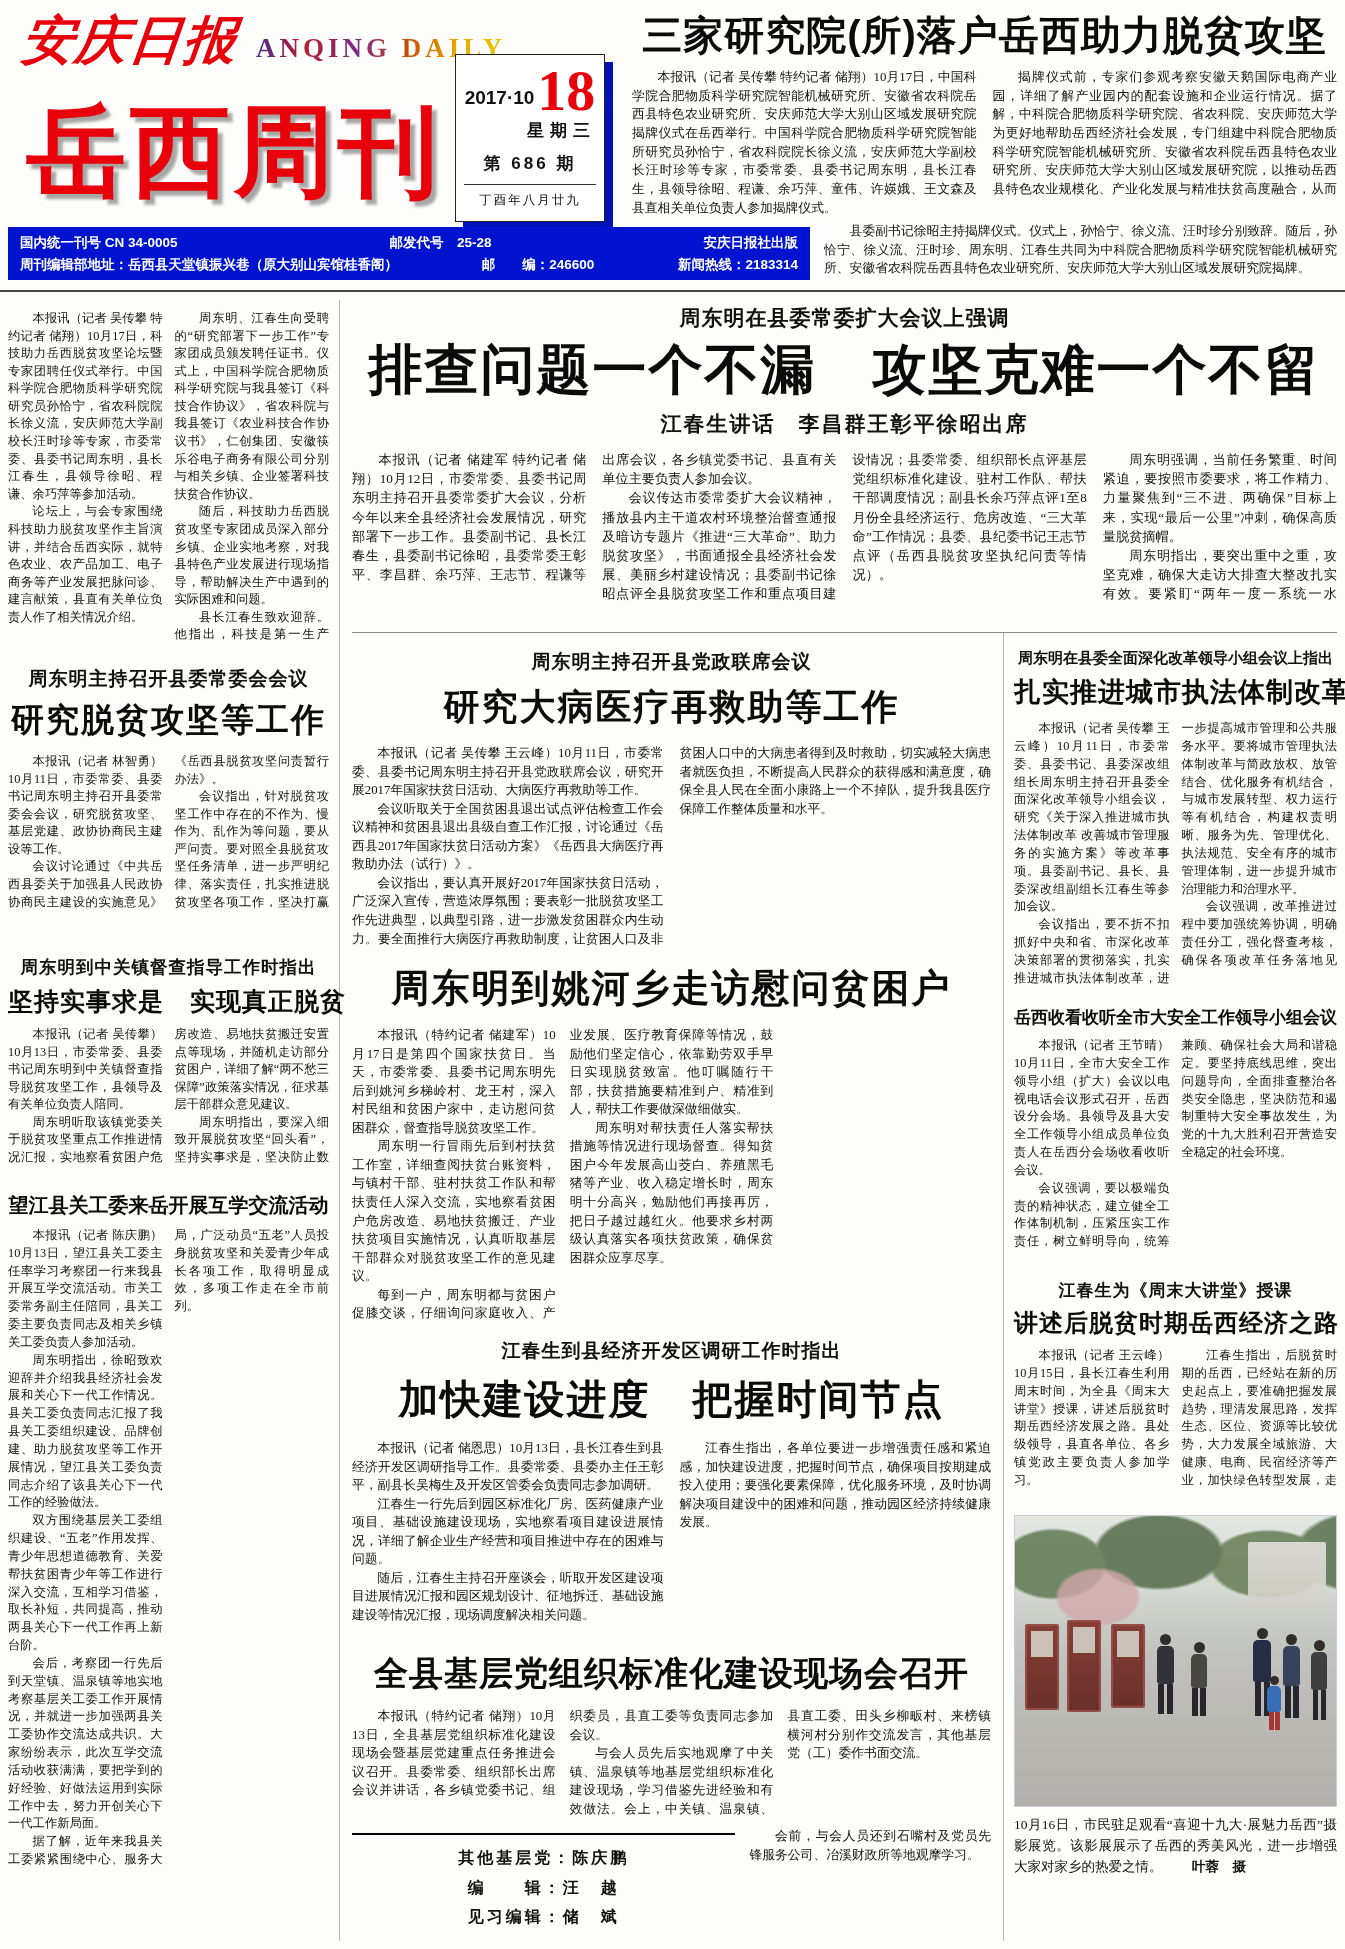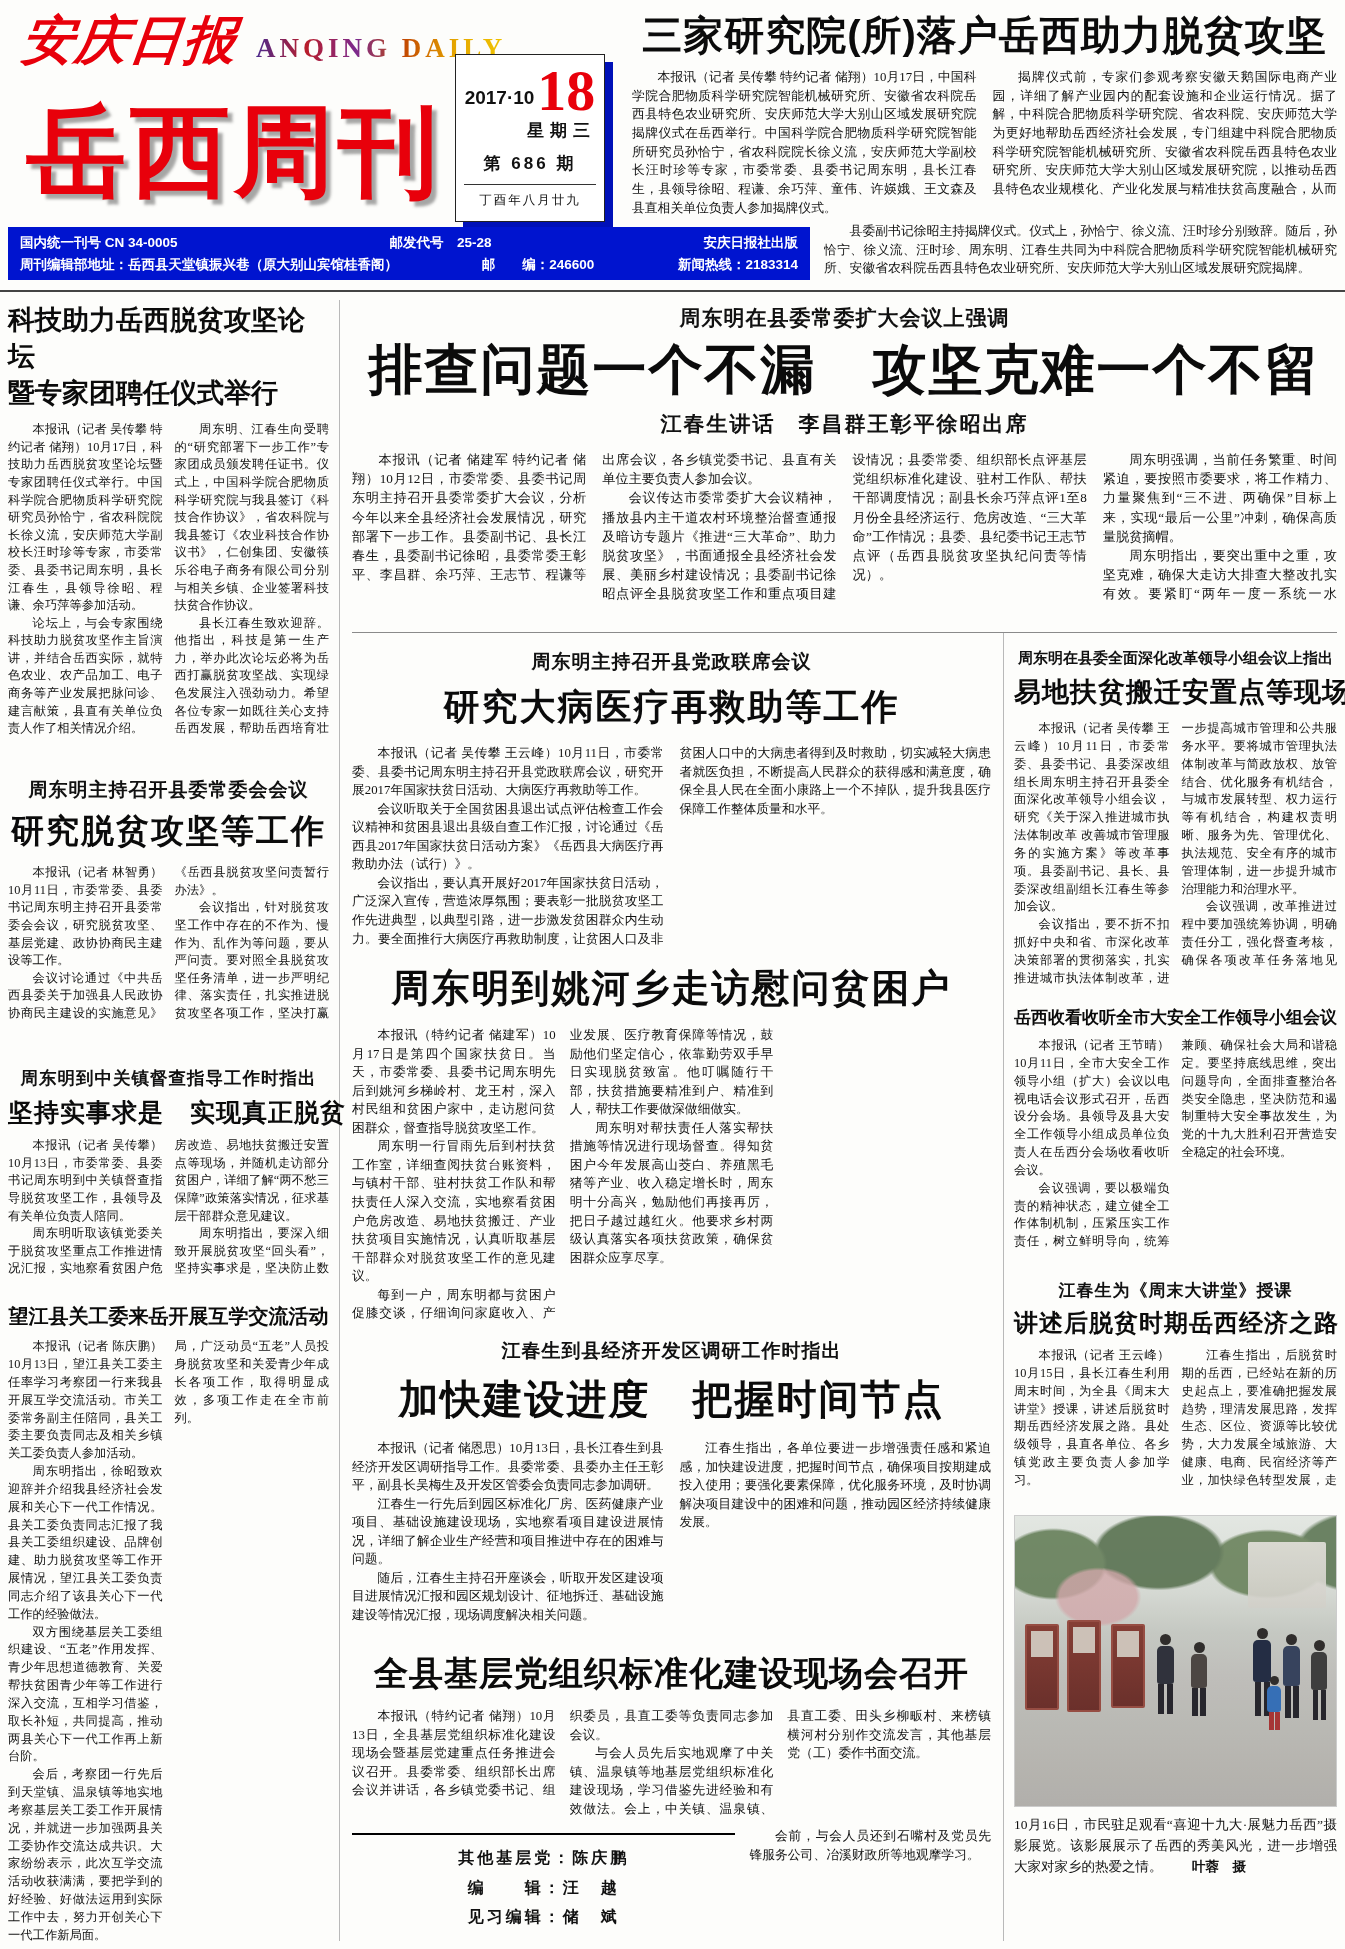--- a/index.html
+++ b/index.html
@@ -187,28 +187,25 @@
       <div class="a-body-cont">
           <p class="para">县委副书记徐昭主持揭牌仪式。仪式上，孙恰宁、徐义流、汪时珍分别致辞。随后，孙恰宁、徐义流、汪时珍、周东明、江春生共同为中科院合肥物质科学研究院智能机械研究所、安徽省农科院岳西县特色农业研究所、安庆师范大学大别山区域发展研究院揭牌。</p>
         </div>
     </article>
   </header>
 
   <main class="content">
 
     <div class="col-left">
       <article>
-        <h2 class="hl l1-head">
-          <span>科技助力岳西脱贫攻坚论坛</span><br>
-          <span>暨专家团聘任仪式举行</span>
-        </h2>
         <div class="l1-body cols">
             <p class="para">本报讯（记者 吴传攀 特约记者 储翔）10月17日，科技助力岳西脱贫攻坚论坛暨专家团聘任仪式举行。中国科学院合肥物质科学研究院研究员孙恰宁，省农科院院长徐义流，安庆师范大学副校长汪时珍等专家，市委常委、县委书记周东明，县长江春生，县领导徐昭、程谦、余巧萍等参加活动。</p>
             <p class="para">论坛上，与会专家围绕科技助力脱贫攻坚作主旨演讲，并结合岳西实际，就特色农业、农产品加工、电子商务等产业发展把脉问诊、建言献策，县直有关单位负责人作了相关情况介绍。</p>
             <p class="para">周东明、江春生向受聘的“研究部署下一步工作”专家团成员颁发聘任证书。仪式上，中国科学院合肥物质科学研究院与我县签订《科技合作协议》，省农科院与我县签订《农业科技合作协议书》，仁创集团、安徽筷乐谷电子商务有限公司分别与相关乡镇、企业签署科技扶贫合作协议。</p>
+            <p class="para">随后，科技助力岳西脱贫攻坚专家团成员深入部分乡镇、企业实地考察，对我县特色产业发展进行现场指导，帮助解决生产中遇到的实际困难和问题。</p>
             <p class="para">县长江春生致欢迎辞。他指出，科技是第一生产力，举办此次论坛必将为岳西打赢脱贫攻坚战、实现绿色发展注入强劲动力。希望各位专家一如既往关心支持岳西发展，帮助岳西培育壮大特色产业，带动更多贫困群众脱贫致富。</p>
           </div>
       </article>
 
       <article class="l2">
         <div class="kicker">周东明主持召开县委常委会会议</div>
         <h2 class="hl l2-head">研究脱贫攻坚等工作</h2>
         <div class="l2-body cols">
             <p class="para">本报讯（记者 林智勇）10月11日，市委常委、县委书记周东明主持召开县委常委会会议，研究脱贫攻坚、基层党建、政协协商民主建设等工作。</p>
             <p class="para">会议讨论通过《中共岳西县委关于加强县人民政协协商民主建设的实施意见》《岳西县脱贫攻坚问责暂行办法》。</p>
@@ -302,21 +299,21 @@
               <div class="f-extra cols">
                   <p class="para">会前，与会人员还到石嘴村及党员先锋服务公司、冶溪财政所等地观摩学习。</p>
                 </div>
             </div>
           </article>
         </div>
 
         <div class="col-right">
           <article class="r1">
             <div class="kicker">周东明在县委全面深化改革领导小组会议上指出</div>
-            <h2 class="hl r1-head">易地扶贫搬迁安置点等现场</h2>
+            <h2 class="hl r1-head">扎实推进城市执法体制改革</h2>
             <div class="r1-body cols">
                 <p class="para">本报讯（记者 吴传攀 王云峰）10月11日，市委常委、县委书记、县委深改组组长周东明主持召开县委全面深化改革领导小组会议，研究《关于深入推进城市执法体制改革 改善城市管理服务的实施方案》等改革事项。县委副书记、县长、县委深改组副组长江春生等参加会议。</p>
                 <p class="para">会议指出，要不折不扣抓好中央和省、市深化改革决策部署的贯彻落实，扎实推进城市执法体制改革，进一步提高城市管理和公共服务水平。要将城市管理执法体制改革与简政放权、放管结合、优化服务有机结合，与城市发展转型、权力运行等有机结合，构建权责明晰、服务为先、管理优化、执法规范、安全有序的城市管理体制，进一步提升城市治理能力和治理水平。</p>
                 <p class="para">会议强调，改革推进过程中要加强统筹协调，明确责任分工，强化督查考核，确保各项改革任务落地见效，不断增强人民群众的获得感、幸福感、安全感。</p>
               </div>
           </article>
 
           <article class="r2">
             <h2 class="hl r2-head">岳西收看收听全市大安全工作领导小组会议</h2>
             <div class="r2-body cols">

